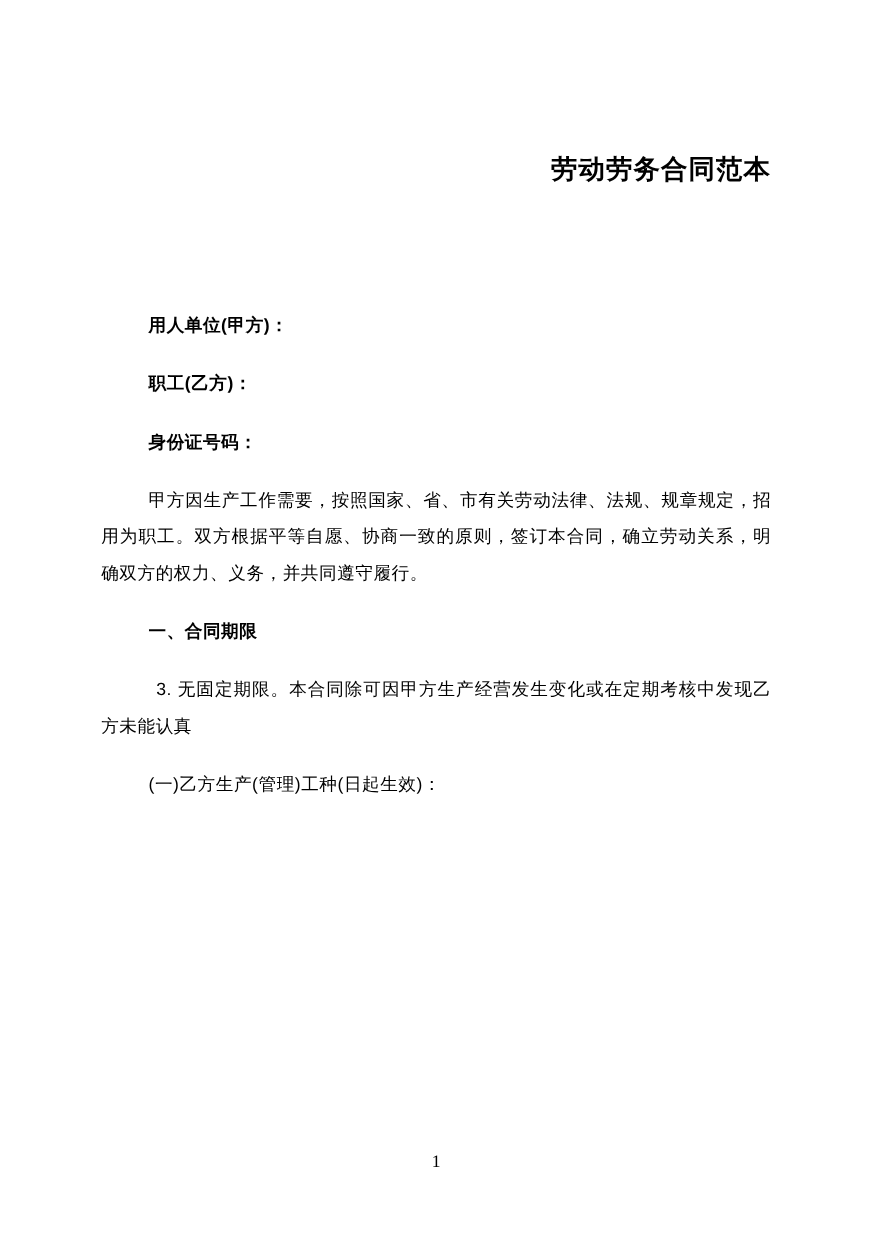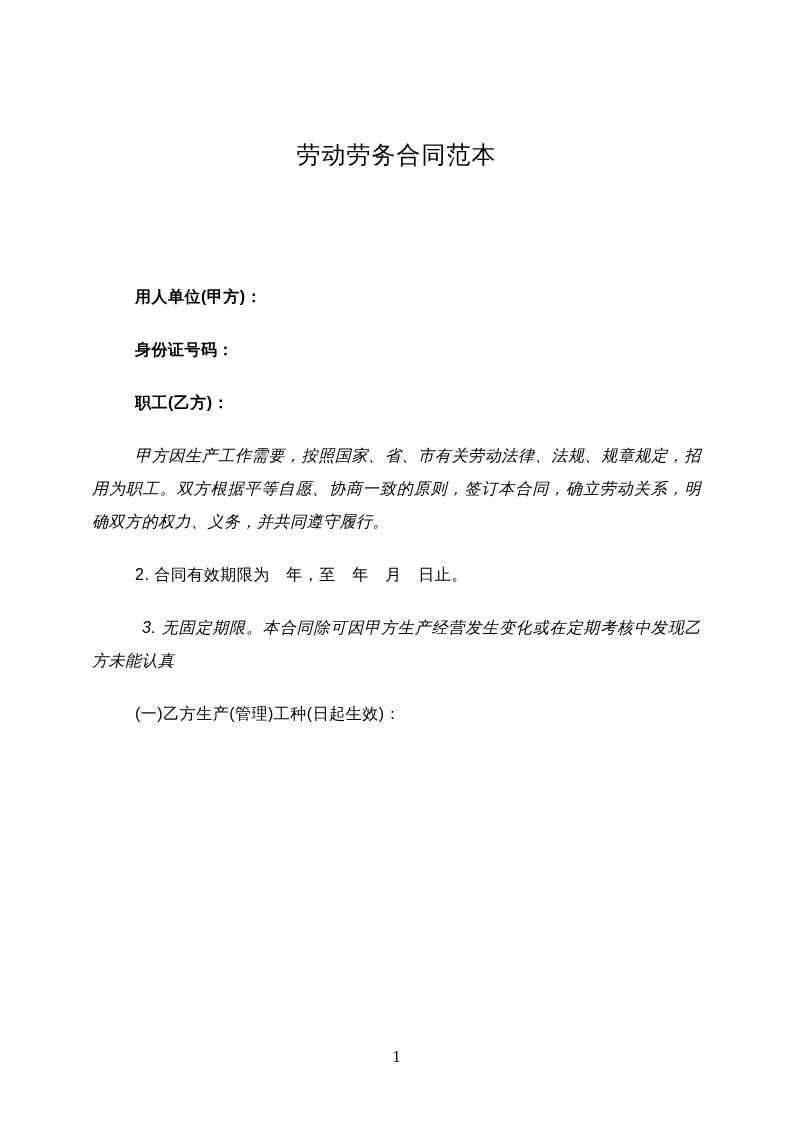--- a/index.html
+++ b/index.html
@@ -10,38 +10,38 @@
     height: 1122px;
     margin: 0 auto;
     background: #ffffff;
     color: #000000;
     font-family: "Liberation Sans", "DejaVu Sans", sans-serif;
     padding: 140px 92px 0 92px;
     overflow: hidden;
   }
   .doc-title {
     font-size: 24px;
-    font-weight: normal;
+    font-weight: bold;
     line-height: 30px;
-    text-align: center;
+    text-align: right;
     letter-spacing: 1px;
   }
   .doc-content {
     margin-top: 110px;
   }
   .doc-content p {
     font-size: 16px;
     line-height: 33px;
     text-indent: 43px;
     margin-top: 20px;
     letter-spacing: 0.5px;
   }
   .doc-content p:first-child { margin-top: 0; }
   .doc-content p.bold { font-weight: bold; }
-  .doc-content p.justify { text-align: justify; font-style: italic; }
+  .doc-content p.justify { text-align: justify; }
   .doc-content p.indent-plus { text-indent: 50px; }
   .page-footer {
     position: absolute;
     top: 1040px;
     left: 0;
     width: 793px;
     text-align: center;
     font-size: 16px;
     line-height: 33px;
     font-family: "Liberation Serif", "DejaVu Serif", serif;
@@ -49,23 +49,23 @@
 </style>
 </head>
 <body>
 
 <div class="page">
 
   <h1 class="doc-title">劳动劳务合同范本</h1>
 
   <div class="doc-content">
     <p class="bold">用人单位(甲方)：</p>
+    <p class="bold">职工(乙方)：</p>
     <p class="bold">身份证号码：</p>
-    <p class="bold">职工(乙方)：</p>
     <p class="justify">甲方因生产工作需要，按照国家、省、市有关劳动法律、法规、规章规定，招用为职工。双方根据平等自愿、协商一致的原则，签订本合同，确立劳动关系，明确双方的权力、义务，并共同遵守履行。</p>
-    <p>2. 合同有效期限为　年，至　年　月　日止。</p>
+    <p class="bold">一、合同期限</p>
     <p class="justify indent-plus">3. 无固定期限。本合同除可因甲方生产经营发生变化或在定期考核中发现乙方未能认真</p>
     <p>(一)乙方生产(管理)工种(日起生效)：</p>
   </div>
 
   <div class="page-footer">1</div>
 
 </div>
 
 </body></html>

